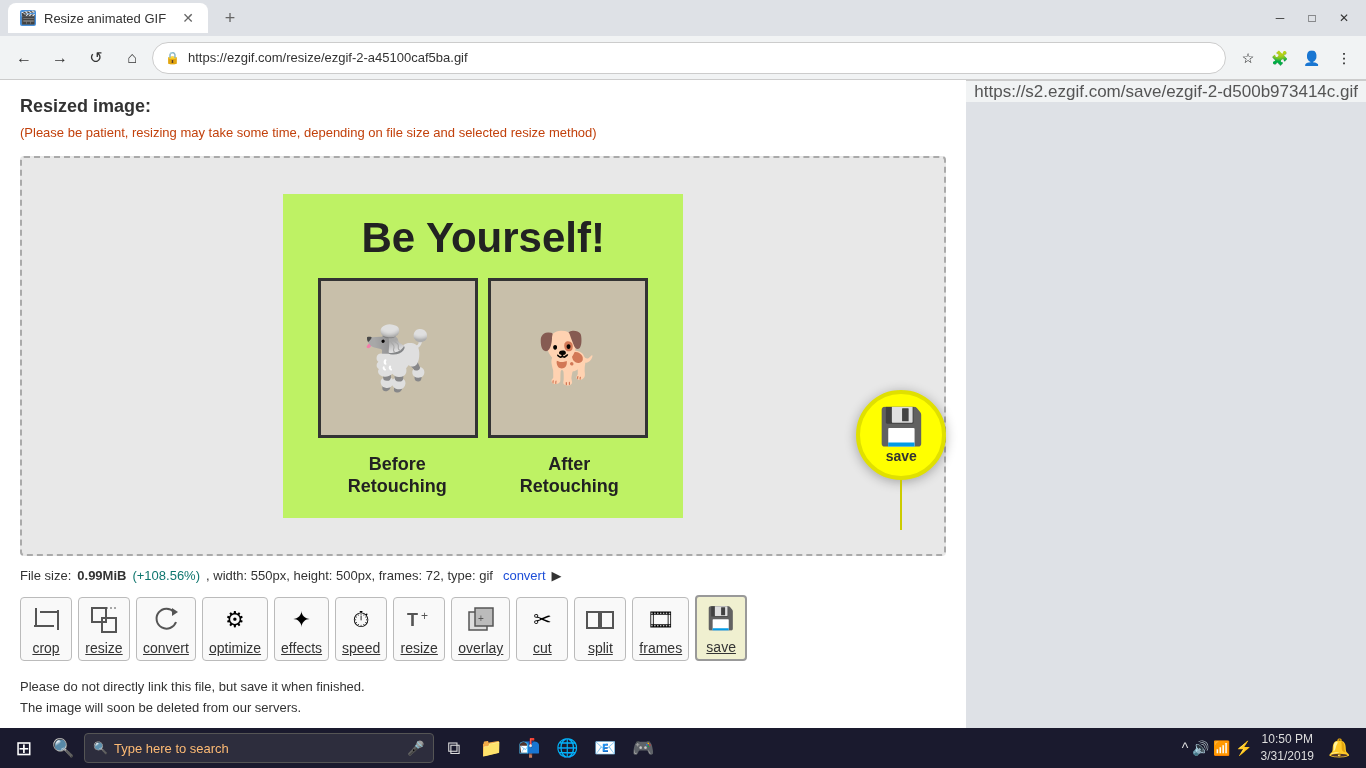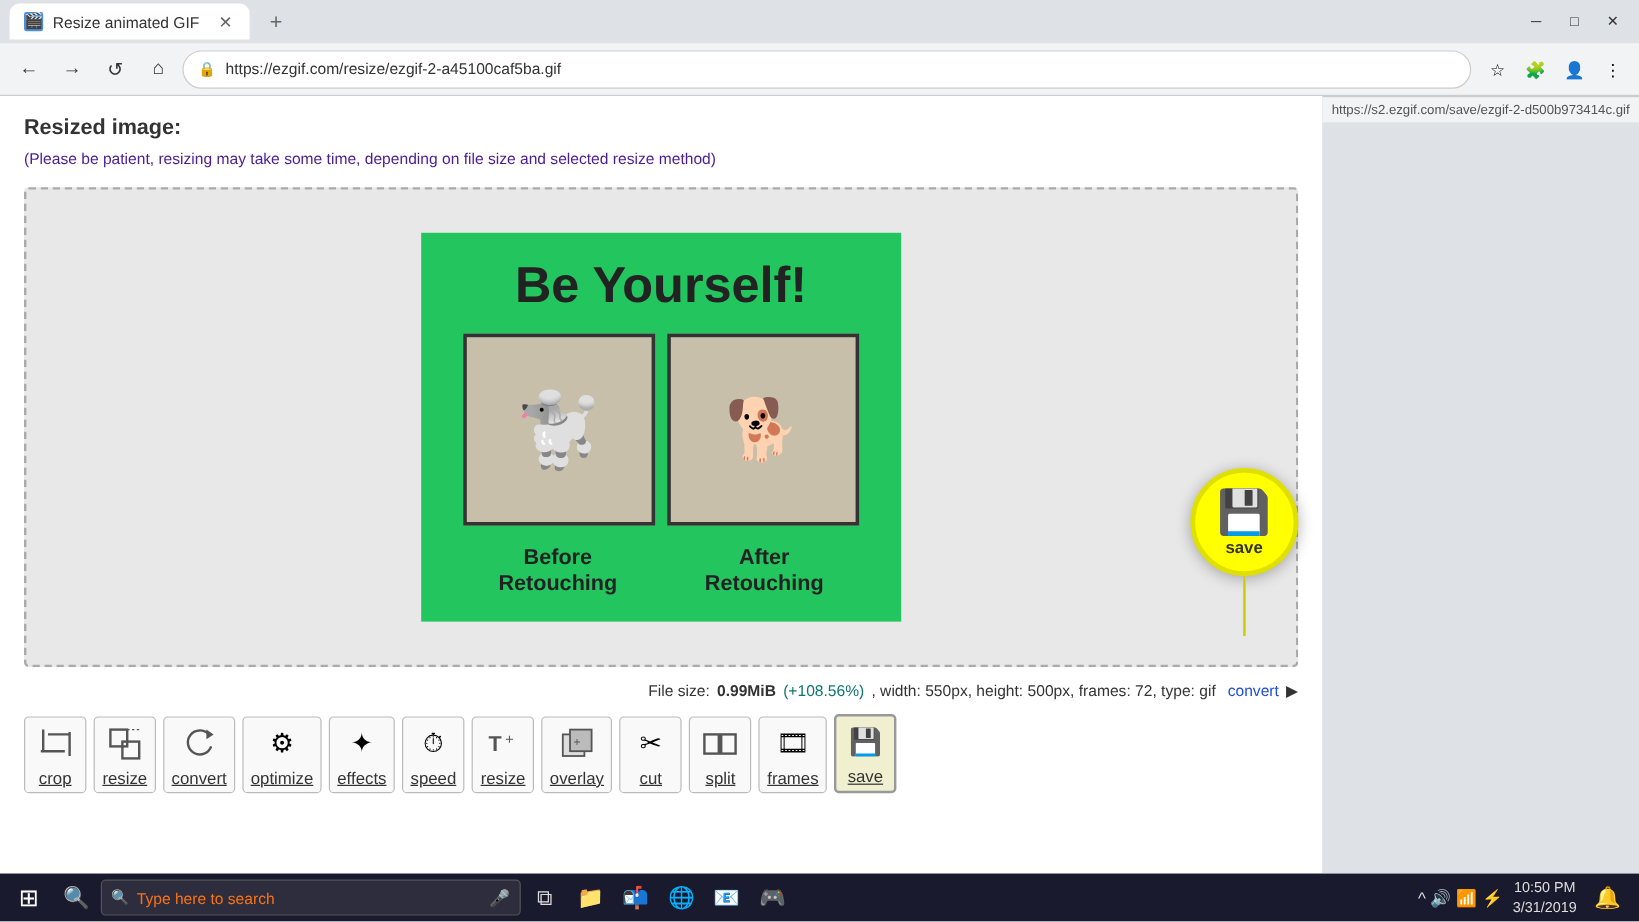--- a/index.html
+++ b/index.html
@@ -23,66 +23,66 @@
     .nav-btn { width: 32px; height: 32px; display: flex; align-items: center; justify-content: center; font-size: 16px; color: #333; cursor: pointer; border-radius: 50%; }
     .address-bar { flex: 1; height: 32px; background: #fff; border: 1px solid #ccc; border-radius: 16px; display: flex; align-items: center; padding: 0 12px; gap: 8px; }
     .lock-icon { font-size: 12px; color: #555; }
     .address-text { flex: 1; font-size: 13px; color: #333; }
     .nav-icons { display: flex; gap: 4px; margin-left: 4px; }
     .nav-icon { width: 28px; height: 28px; display: flex; align-items: center; justify-content: center; cursor: pointer; border-radius: 50%; font-size: 14px; }
 
     
     .page-content { flex: 1; background: #fff; overflow-y: auto; padding: 16px 20px; position: relative; }
     .page-title { font-size: 18px; color: #333; margin-bottom: 8px; }
-    .page-subtitle { font-size: 13px; color: #4c1d95; margin-bottom: 16px; }
+    .page-subtitle { font-size: 13px; color: #c2410c; margin-bottom: 16px; }
 
     
     .image-container { border: 2px dashed #aaa; border-radius: 4px; padding: 16px; margin-bottom: 12px; display: flex; align-items: center; justify-content: center; background: #e8e8e8; min-height: 400px; }
 
     
-    .gif-display { width: 400px; background: #22c55e; padding: 20px; text-align: center; font-family: 'Comic Sans MS', cursive, sans-serif; }
+    .gif-display { width: 400px; background: #bef264; padding: 20px; text-align: center; font-family: 'Comic Sans MS', cursive, sans-serif; }
     .gif-title { font-size: 42px; font-weight: bold; color: #222; margin-bottom: 16px; font-family: Arial, sans-serif; }
     .gif-panels { display: flex; gap: 10px; justify-content: center; margin-bottom: 16px; }
     .gif-panel { width: 160px; height: 160px; background: #c8bfaa; border: 3px solid #333; display: flex; align-items: center; justify-content: center; }
     .gif-panel-cartoon { font-size: 60px; }
     .gif-panel-dog { font-size: 50px; }
     .gif-captions { display: flex; gap: 12px; justify-content: center; }
     .gif-caption { width: 160px; text-align: center; font-size: 18px; font-weight: bold; color: #222; line-height: 1.2; }
 
     
-    .file-info { font-size: 13px; color: #333; margin-bottom: 12px; display: flex; align-items: center; gap: 6px; justify-content: flex-end; }
+    .file-info { font-size: 13px; color: #333; margin-bottom: 12px; display: flex; align-items: center; gap: 6px; }
     .file-size-green { color: #0f766e; }
     .convert-link { color: #1d4ed8; text-decoration: none; margin-left: 4px; }
 
     
     .toolbar { display: flex; gap: 6px; align-items: flex-end; margin-bottom: 16px; }
     .tool-btn { display: flex; flex-direction: column; align-items: center; gap: 2px; cursor: pointer; padding: 4px 6px; border: 1px solid #bbb; border-radius: 4px; background: #f9f9f9; min-width: 52px; }
     .tool-icon { width: 36px; height: 36px; display: flex; align-items: center; justify-content: center; font-size: 22px; }
     .tool-label { font-size: 14px; color: #333; text-decoration: underline; }
     .tool-btn-save { background: #f0f0d0; border: 2px solid #999; }
 
     
     .save-callout { position: absolute; right: 30px; top: 420px; display: flex; flex-direction: column; align-items: center; }
     .save-bubble { width: 90px; height: 90px; background: #ffff00; border-radius: 50%; display: flex; flex-direction: column; align-items: center; justify-content: center; border: 3px solid #e6e600; box-shadow: 0 2px 8px rgba(0,0,0,0.3); }
     .save-floppy { font-size: 36px; }
     .save-text { font-size: 14px; font-weight: bold; color: #333; }
 
     
     .warning-text { font-size: 13px; color: #333; line-height: 1.6; margin-bottom: 8px; }
 
     
-    .status-bar { height: 22px; background: #f1f3f4; border-top: 1px solid #ccc; display: flex; align-items: center; padding: 0 8px; font-size: 11px; color: #555; }
+    .status-bar { height: 22px; background: #f1f3f4; border-top: 1px solid #ccc; display: flex; align-items: center; padding: 0 8px; font-size: 17px; color: #555; }
 
     
     .taskbar { height: 40px; background: #1a1a2e; display: flex; align-items: center; padding: 0 4px; gap: 2px; position: relative; }
     .taskbar-start { width: 40px; height: 40px; display: flex; align-items: center; justify-content: center; cursor: pointer; }
     .start-icon { font-size: 20px; color: #fff; }
     .taskbar-search { flex: 1; max-width: 350px; height: 30px; background: #2d2d3d; border: 1px solid #555; border-radius: 4px; display: flex; align-items: center; padding: 0 8px; gap: 6px; }
     .search-icon { font-size: 12px; color: #aaa; }
-    .search-placeholder { font-size: 13px; color: #f97316; }
+    .search-placeholder { font-size: 13px; color: #fdba74; }
     .taskbar-icon { width: 36px; height: 36px; display: flex; align-items: center; justify-content: center; cursor: pointer; font-size: 18px; color: #ddd; border-radius: 4px; }
     .taskbar-right { margin-left: auto; display: flex; align-items: center; gap: 8px; padding-right: 4px; }
     .taskbar-time { font-size: 12px; color: #ddd; text-align: center; line-height: 1.4; }
     .taskbar-sys-icons { display: flex; gap: 4px; }
     .sys-icon { font-size: 14px; color: #ddd; cursor: pointer; }
 
     
     .page-content::-webkit-scrollbar { width: 8px; }
     .page-content::-webkit-scrollbar-track { background: #f1f1f1; }
     .page-content::-webkit-scrollbar-thumb { background: #bbb; border-radius: 4px; }
@@ -238,20 +238,26 @@
           <div class="tool-btn">
             <div class="tool-icon">🎞</div>
             <span class="tool-label">frames</span>
           </div>
           <div class="tool-btn tool-btn-save">
             <div class="tool-icon">💾</div>
             <span class="tool-label">save</span>
           </div>
         </div>
 
+        <div class="warning-text">
+          <span>Please do not directly link this file, but save it when finished.</span><br>
+          <span>The image will soon be deleted from our servers.</span><br>
+          
+          
+        </div>
 
       </div>
 
       <div class="save-callout" style="position:absolute; right:20px; top:310px; display:flex; flex-direction:column; align-items:center;">
         <div class="save-bubble" style="width:90px;height:90px;background:#ffff00;border-radius:50%;display:flex;flex-direction:column;align-items:center;justify-content:center;border:4px solid #e0e000;box-shadow:0 2px 12px rgba(0,0,0,0.3);">
           <div class="save-floppy" style="font-size:36px;">💾</div>
           <div class="save-text" style="font-size:14px;font-weight:bold;color:#333;">save</div>
         </div>
         <div style="width:2px;height:50px;background:#ffff00;border:1px solid #cccc00;"></div>
       </div>

